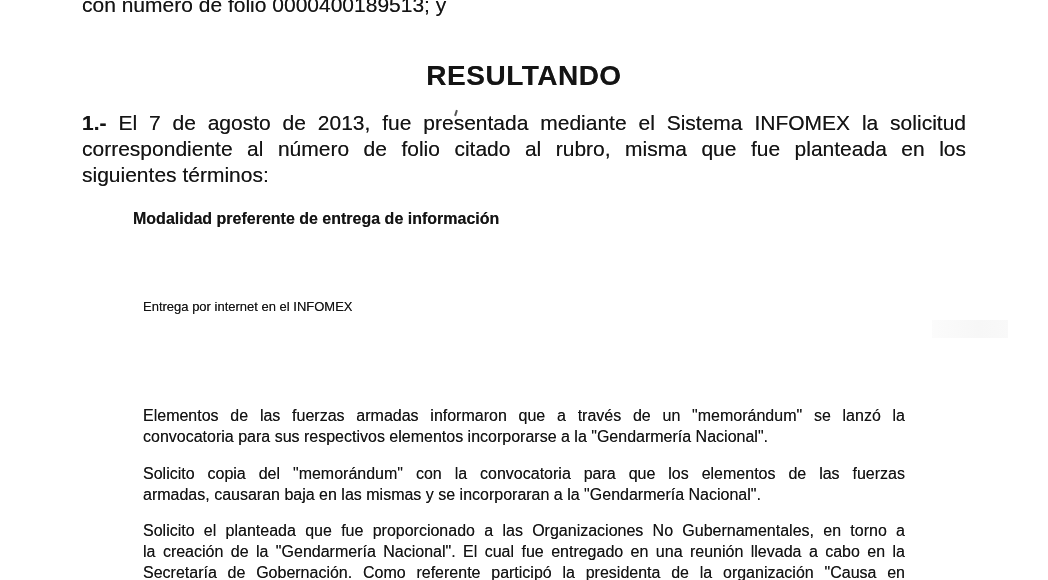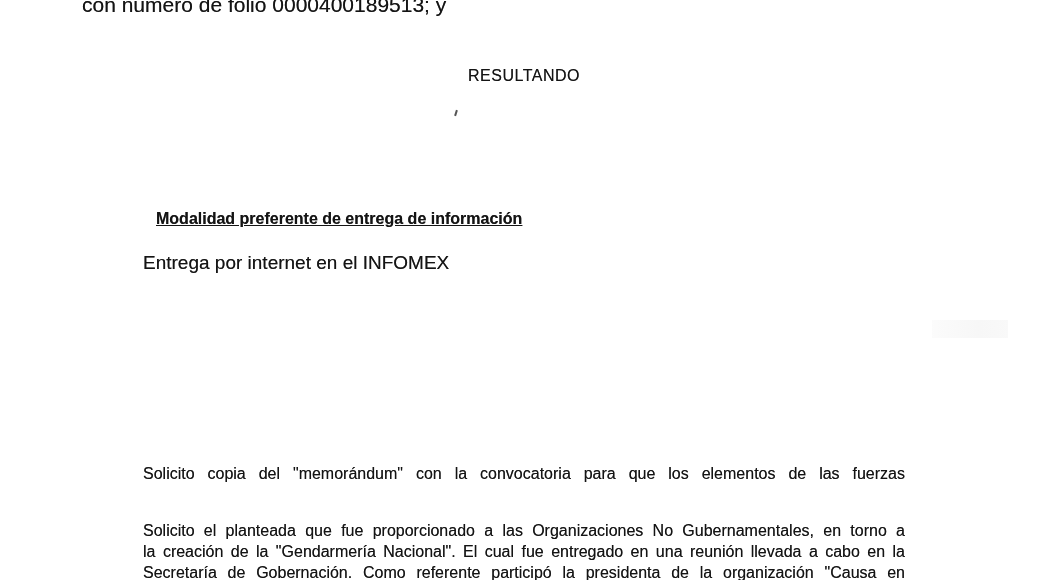--- a/index.html
+++ b/index.html
@@ -32,22 +32,22 @@
     font-size: 21px;
     line-height: 26px;
     white-space: nowrap;
   }
   .heading {
     position: absolute;
     left: 0;
     top: 64px;
     width: 1048px;
     text-align: center;
-    font-size: 16px;
-    font-weight: normal;
+    font-size: 28px;
+    font-weight: bold;
     letter-spacing: 0.5px;
     line-height: 24px;
   }
   .para-main {
     position: absolute;
     left: 82px;
     top: 110px;
     width: 884px;
     font-size: 21px;
   }
@@ -58,33 +58,33 @@
     position: absolute;
     left: 143px;
     width: 762px;
     font-size: 16px;
   }
   .req .jl { height: 21px; line-height: 21px; }
   .req .jl-end { height: 21px; line-height: 21px; }
 
   .req-label {
     position: absolute;
-    left: 156px;
+    left: 133px;
     width: 762px;
     font-size: 16px;
     font-weight: bold;
     line-height: 21px;
-    text-decoration: underline;
   }
   .req-value {
     position: absolute;
     left: 143px;
     width: 762px;
-    font-size: 19px;
+    font-size: 13px;
     line-height: 21px;
+    margin-top: 44px;
   }
 
   
   .jl {
     text-align: justify;
     overflow: hidden;
   }
   .jl::after {
     content: "";
     display: inline-block;
@@ -122,30 +122,40 @@
 </style>
 </head>
 <body>
 
 <div class="page">
 
   <div class="top-line">con número de folio 0000400189513; y</div>
 
   <div class="heading">RESULTANDO</div>
 
+  <div class="para-main">
+    <div class="jl"><span class="bold">1.-</span> <span>El 7 de agosto de 2013, fue presentada mediante el Sistema INFOMEX la solicitud</span></div>
+    <div class="jl">correspondiente al número de folio citado al rubro, misma que fue planteada en los</div>
+    <div class="jl-end">siguientes términos:</div>
+  </div>
 
   <div class="req-label" style="top:208px">Modalidad preferente de entrega de información</div>
 
   <div class="req-value" style="top:252px">Entrega por internet en el INFOMEX</div>
 
 
 
+  <div class="req" style="top:405px">
+    <div class="jl">Elementos de las fuerzas armadas informaron que a través de un "memorándum" se lanzó la</div>
+    <div class="jl-end">convocatoria para sus respectivos elementos incorporarse a la "Gendarmería Nacional".</div>
+  </div>
 
   <div class="req" style="top:463px">
     <div class="jl">Solicito copia del "memorándum" con la convocatoria para que los elementos de las fuerzas</div>
+    <div class="jl-end">armadas, causaran baja en las mismas y se incorporaran a la "Gendarmería Nacional".</div>
   </div>
 
   <div class="req" style="top:520px">
     <div class="jl">Solicito el planteada que fue proporcionado a las Organizaciones No Gubernamentales,  en torno a</div>
     <div class="jl">la creación de la "Gendarmería Nacional". El cual fue entregado en una reunión llevada a cabo en la</div>
     <div class="jl">Secretaría de Gobernación. Como referente participó la presidenta de la organización "Causa en</div>
   </div>
 
   <div class="scan-band"></div>
   <div class="scan-mark"></div>

